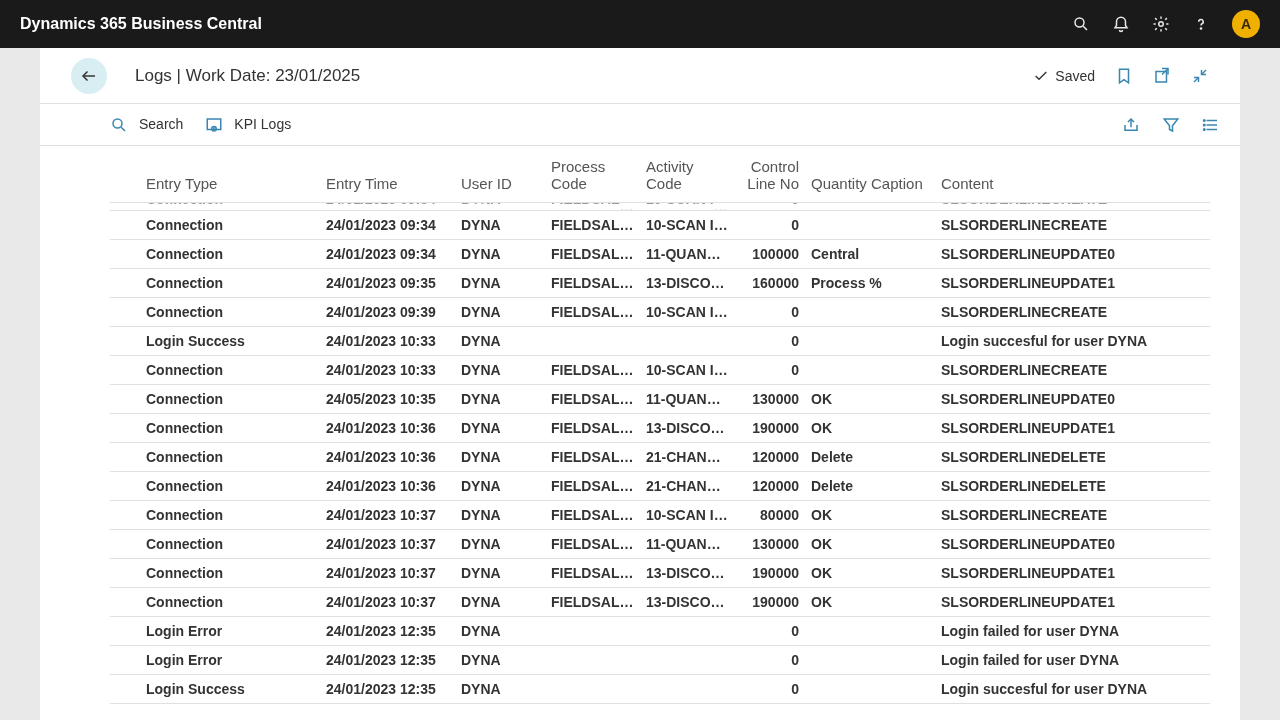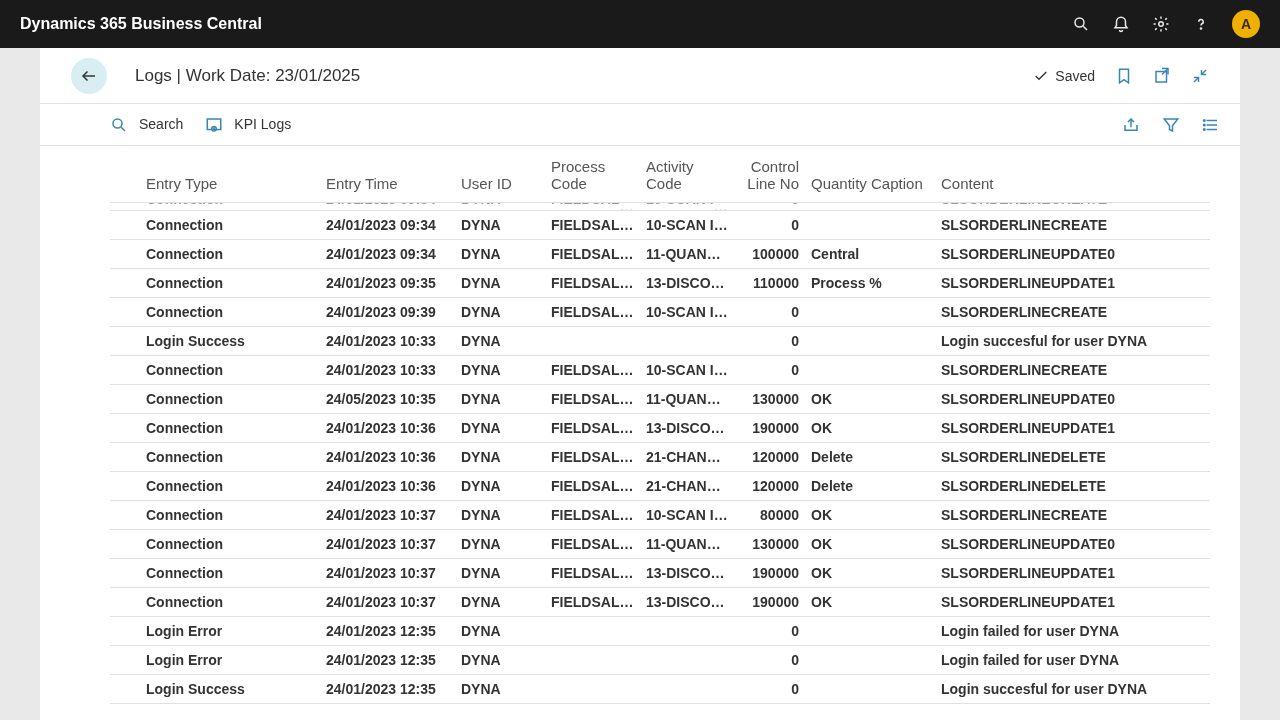--- a/index.html
+++ b/index.html
@@ -239,21 +239,21 @@
             <td>Central</td>
             <td>SLSORDERLINEUPDATE0</td>
           </tr>
           <tr>
             <td></td>
             <td>Connection</td>
             <td>24/01/2023 09:35</td>
             <td>DYNA</td>
             <td>FIELDSALES</td>
             <td>13-DISCOU…</td>
-            <td class="num">110000</td>
+            <td class="num">160000</td>
             <td>Process %</td>
             <td>SLSORDERLINEUPDATE1</td>
           </tr>
           <tr>
             <td></td>
             <td>Connection</td>
             <td>24/01/2023 09:39</td>
             <td>DYNA</td>
             <td>FIELDSALES</td>
             <td>10-SCAN IT…</td>

